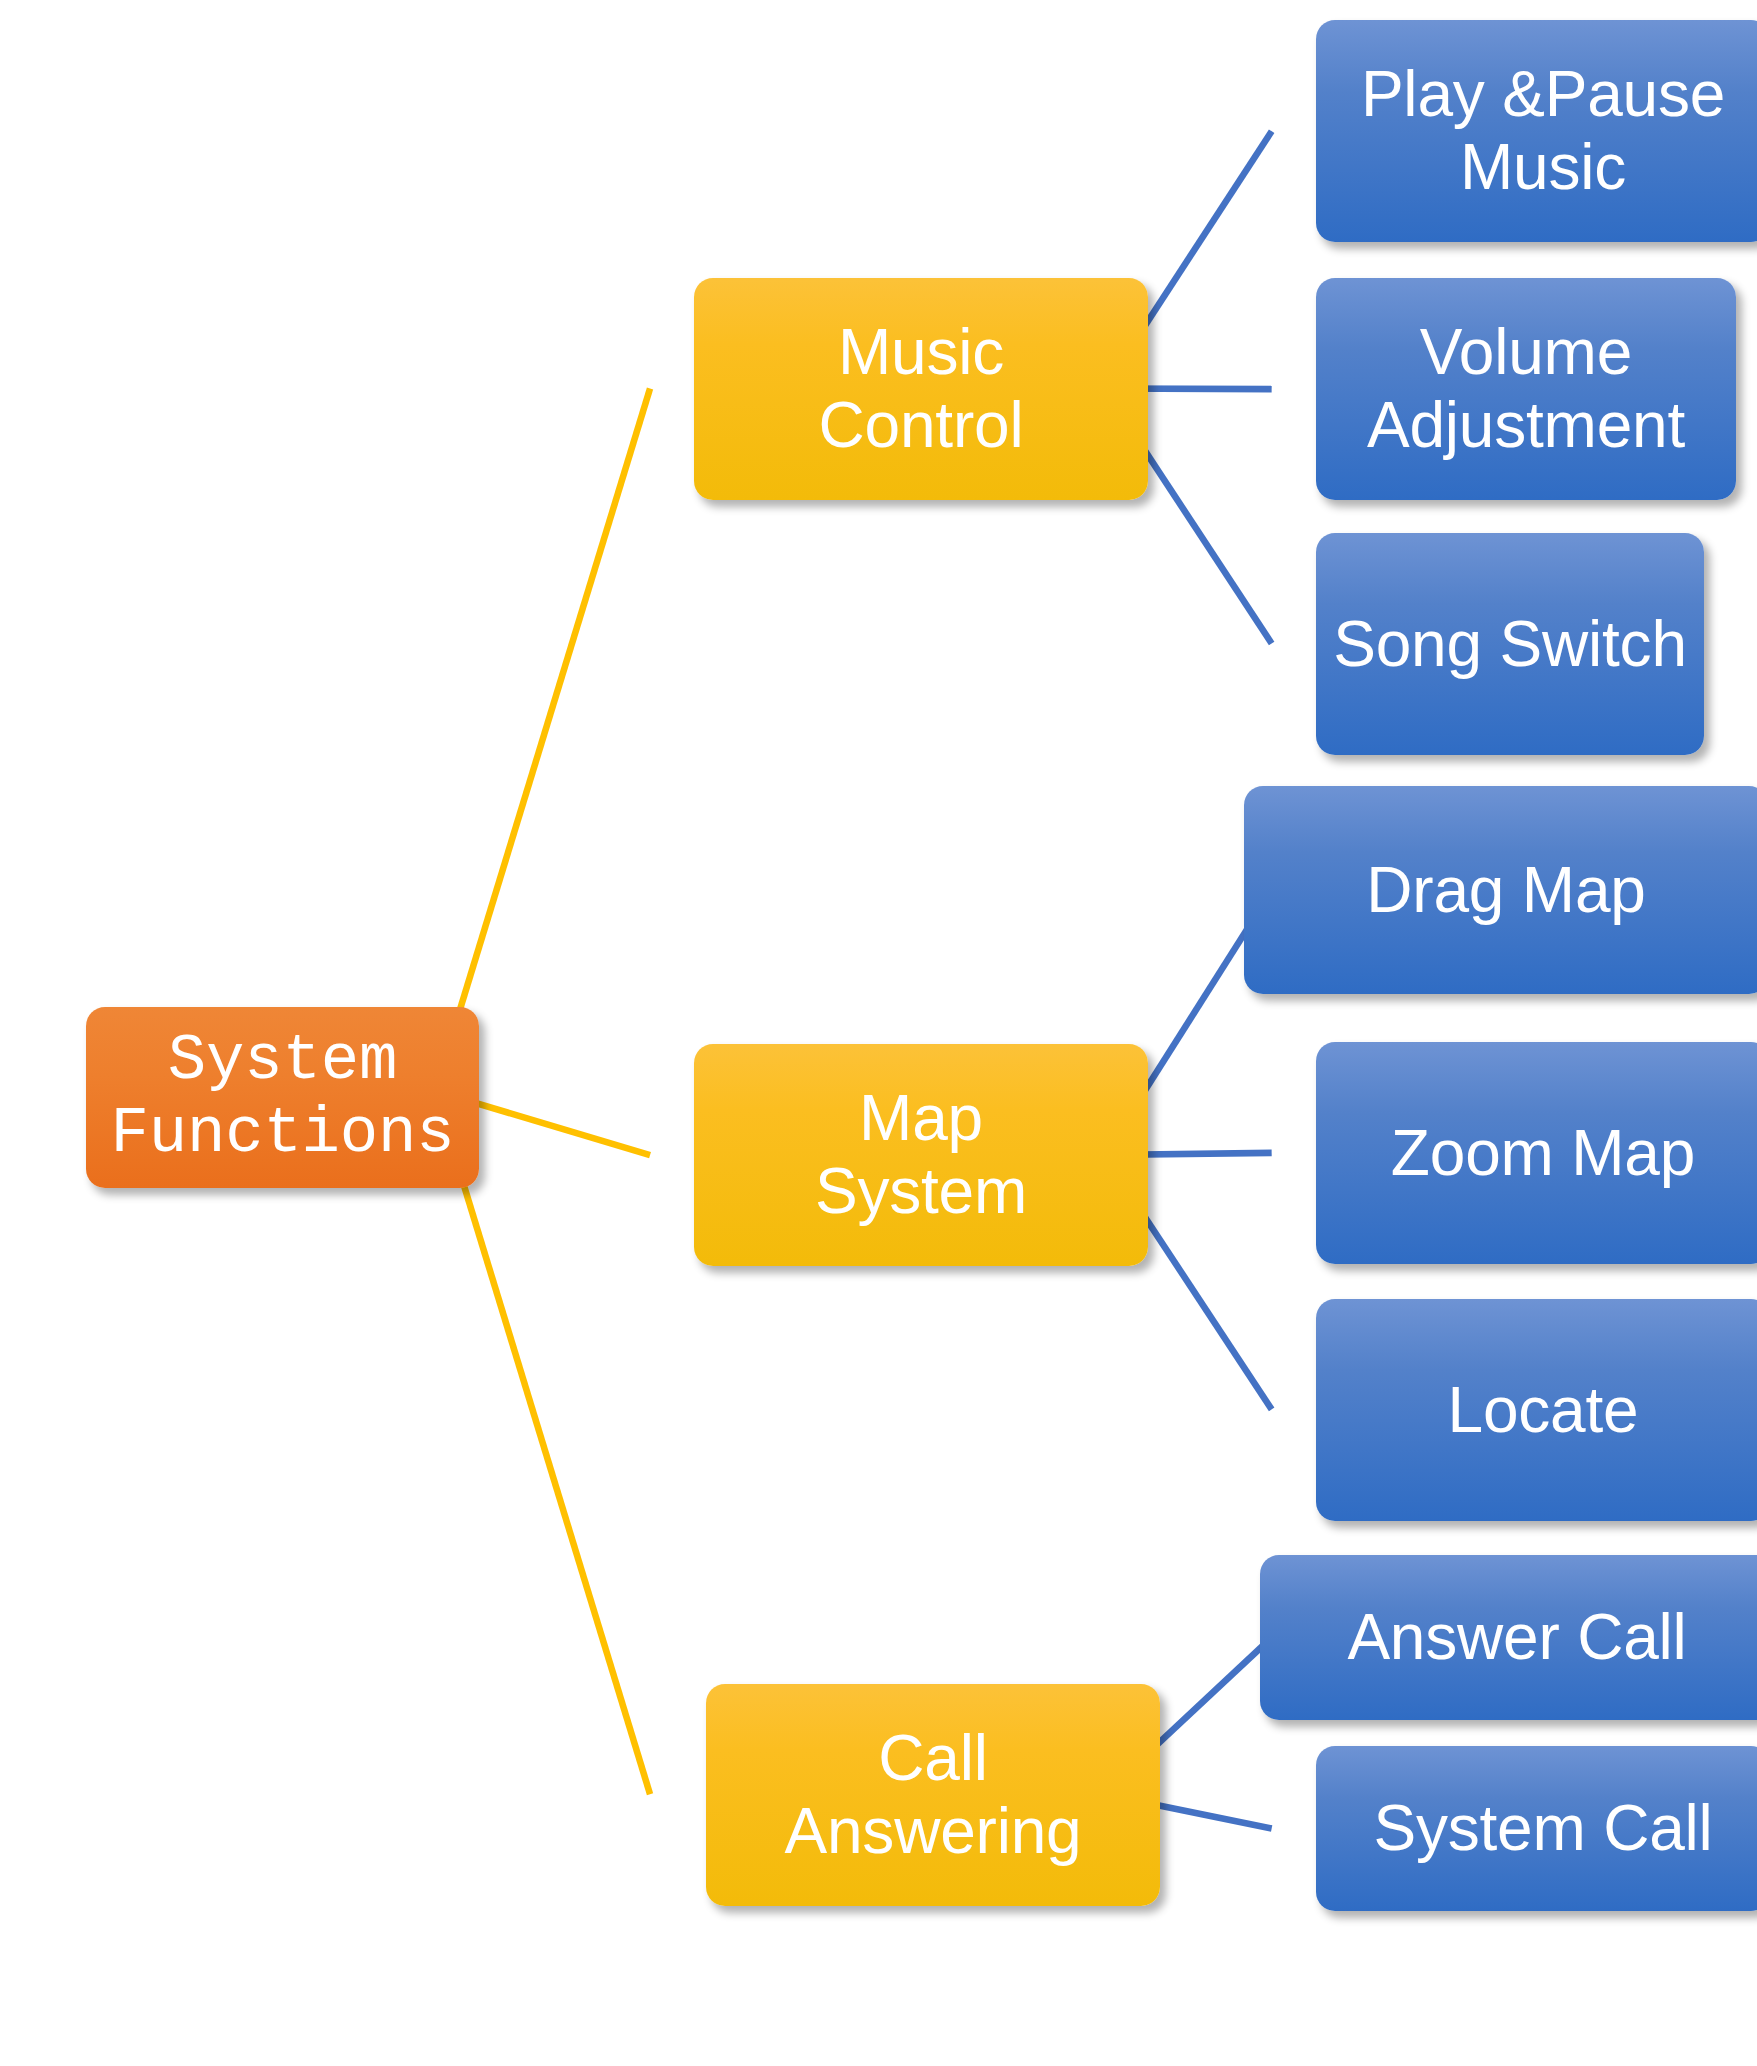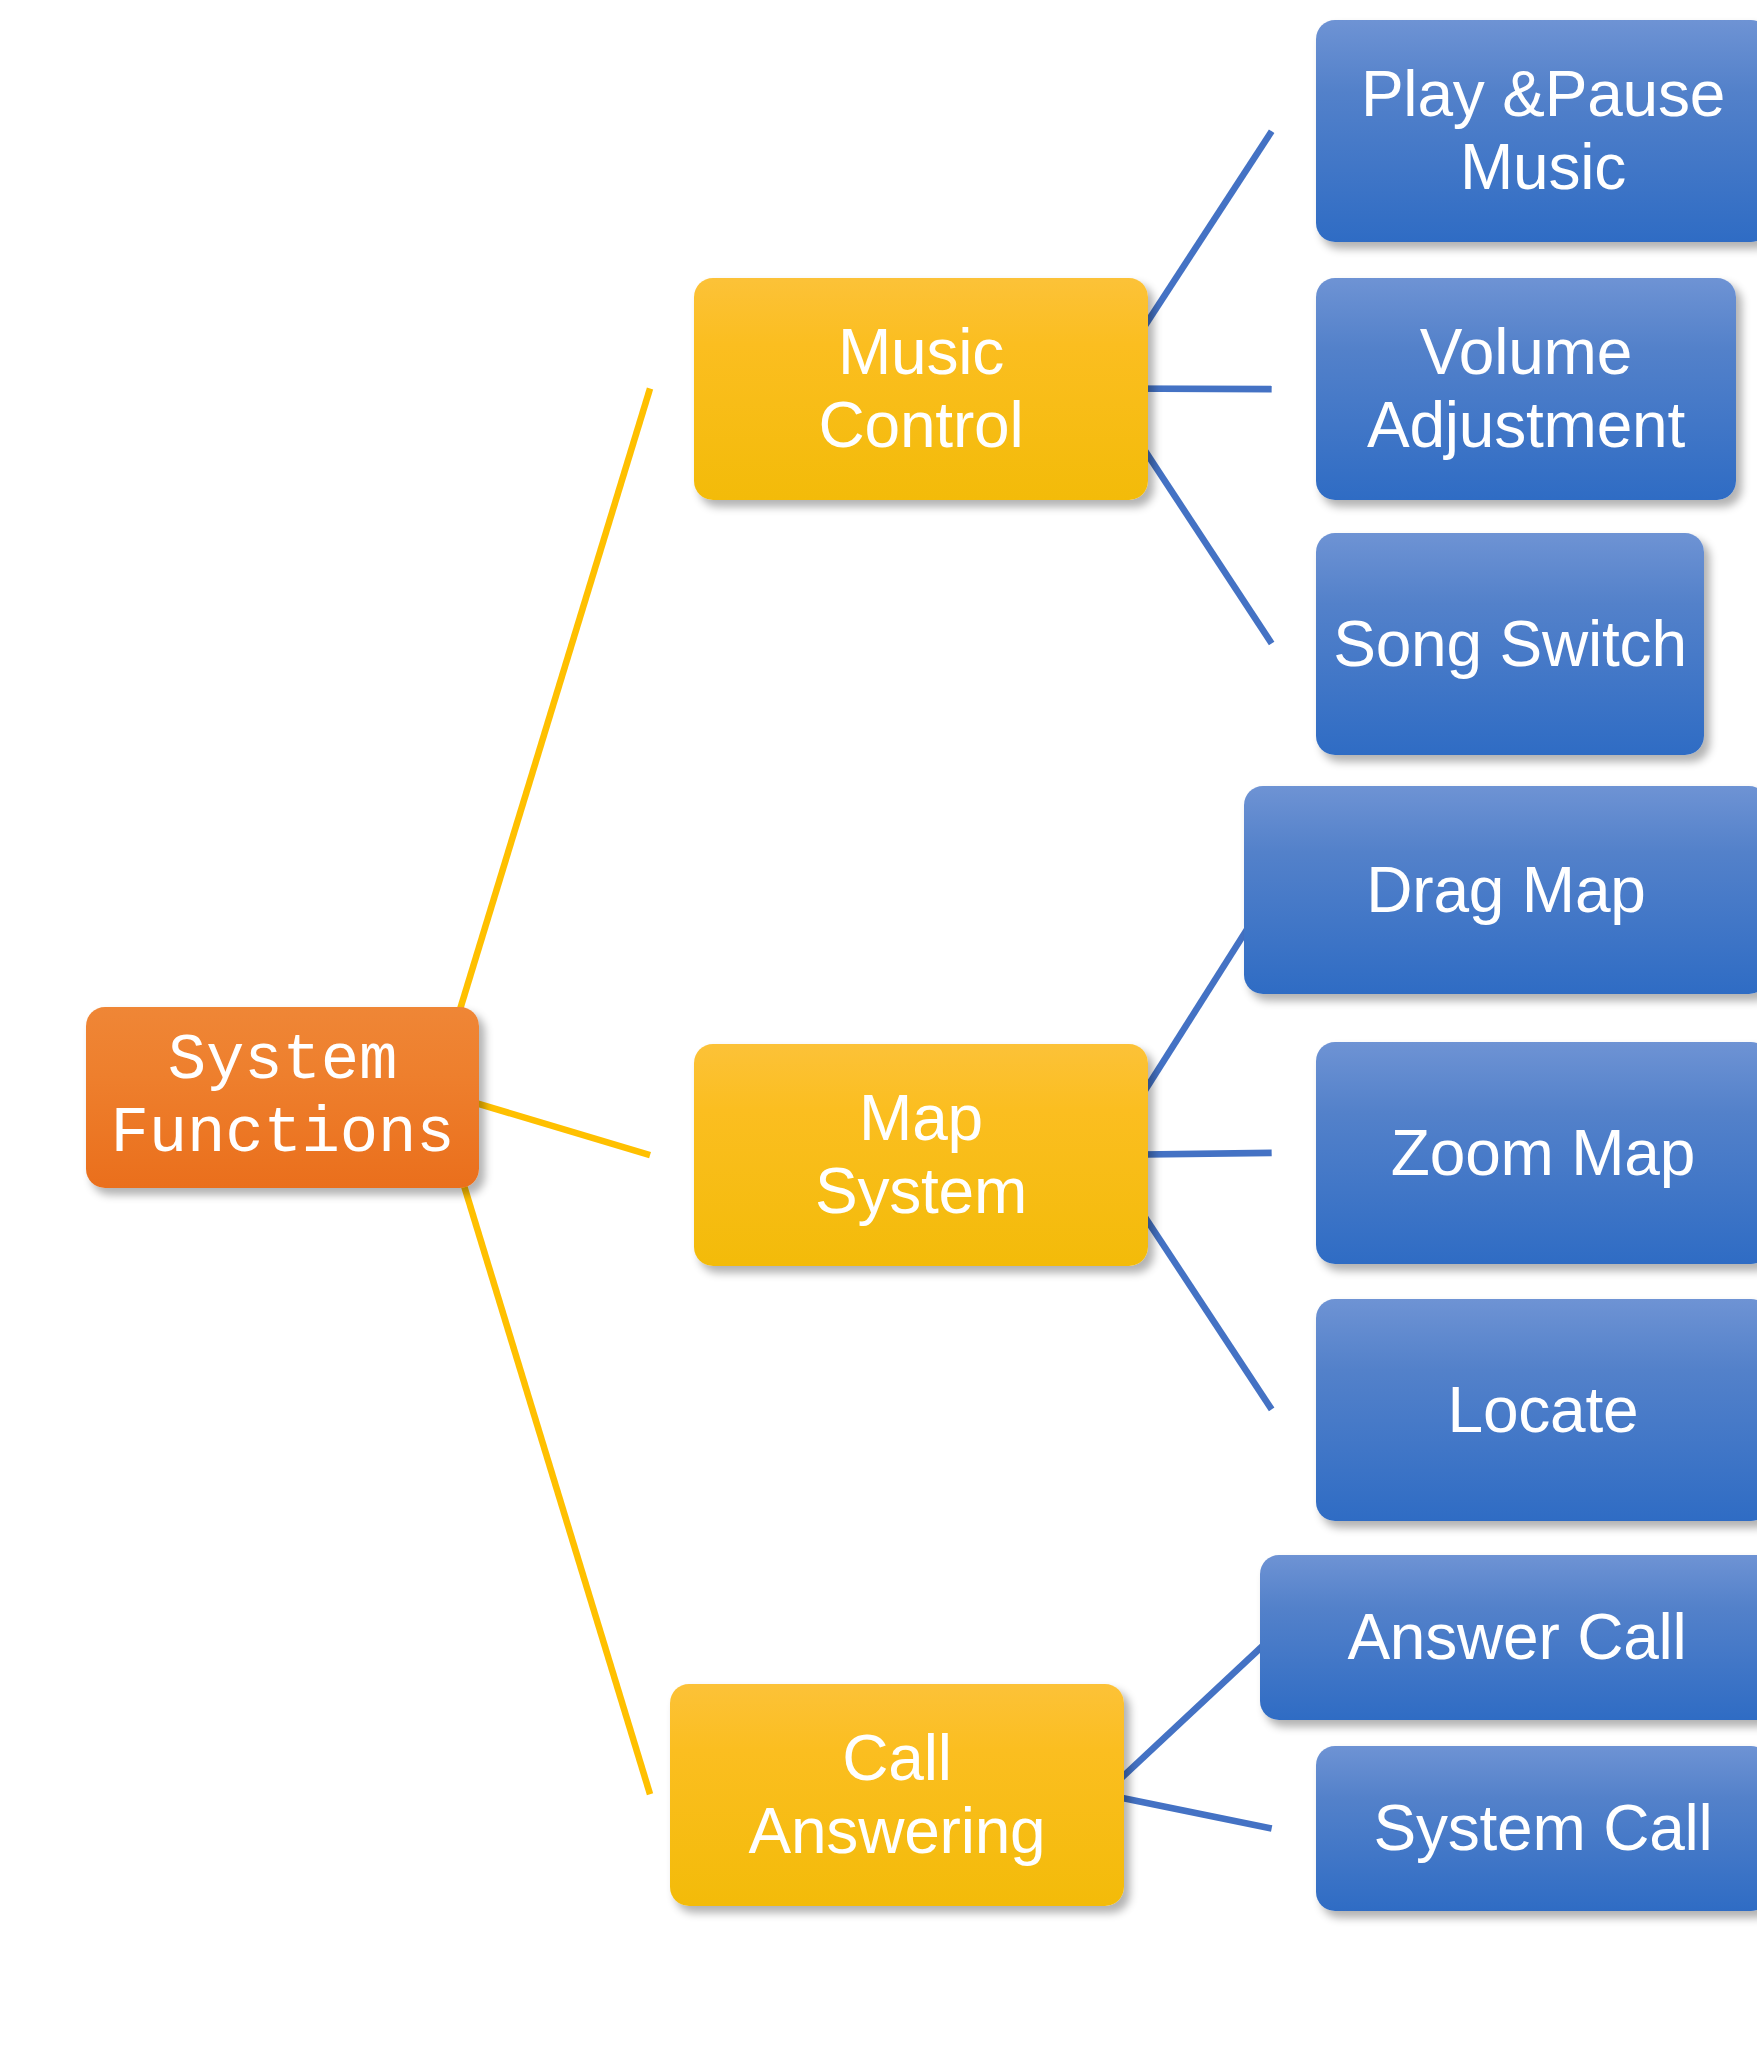--- a/index.html
+++ b/index.html
@@ -84,19 +84,19 @@
   <div class="node node-leaf" style="left: 1272px; top: 278px; width: 420px; height: 222px;">Volume
 Adjustment</div>
   <div class="node node-leaf" style="left: 1272px; top: 533px; width: 388px; height: 222px;">Song Switch</div>
 
   <div class="node node-branch" style="left: 650px; top: 1044px; width: 454px; height: 222px;">Map
 System</div>
   <div class="node node-leaf" style="left: 1200px; top: 786px; width: 524px; height: 208px;">Drag Map</div>
   <div class="node node-leaf" style="left: 1272px; top: 1042px; width: 454px; height: 222px;">Zoom Map</div>
   <div class="node node-leaf" style="left: 1272px; top: 1299px; width: 454px; height: 222px;">Locate</div>
 
-  <div class="node node-branch" style="left: 626px; top: 1684px; width: 454px; height: 222px;">Call
+  <div class="node node-branch" style="left: 662px; top: 1684px; width: 454px; height: 222px;">Call
 Answering</div>
   <div class="node node-leaf" style="left: 1216px; top: 1555px; width: 514px; height: 165px;">Answer Call</div>
   <div class="node node-leaf" style="left: 1272px; top: 1746px; width: 454px; height: 165px;">System Call</div>
 
 </div>
 
 
 </body></html>

